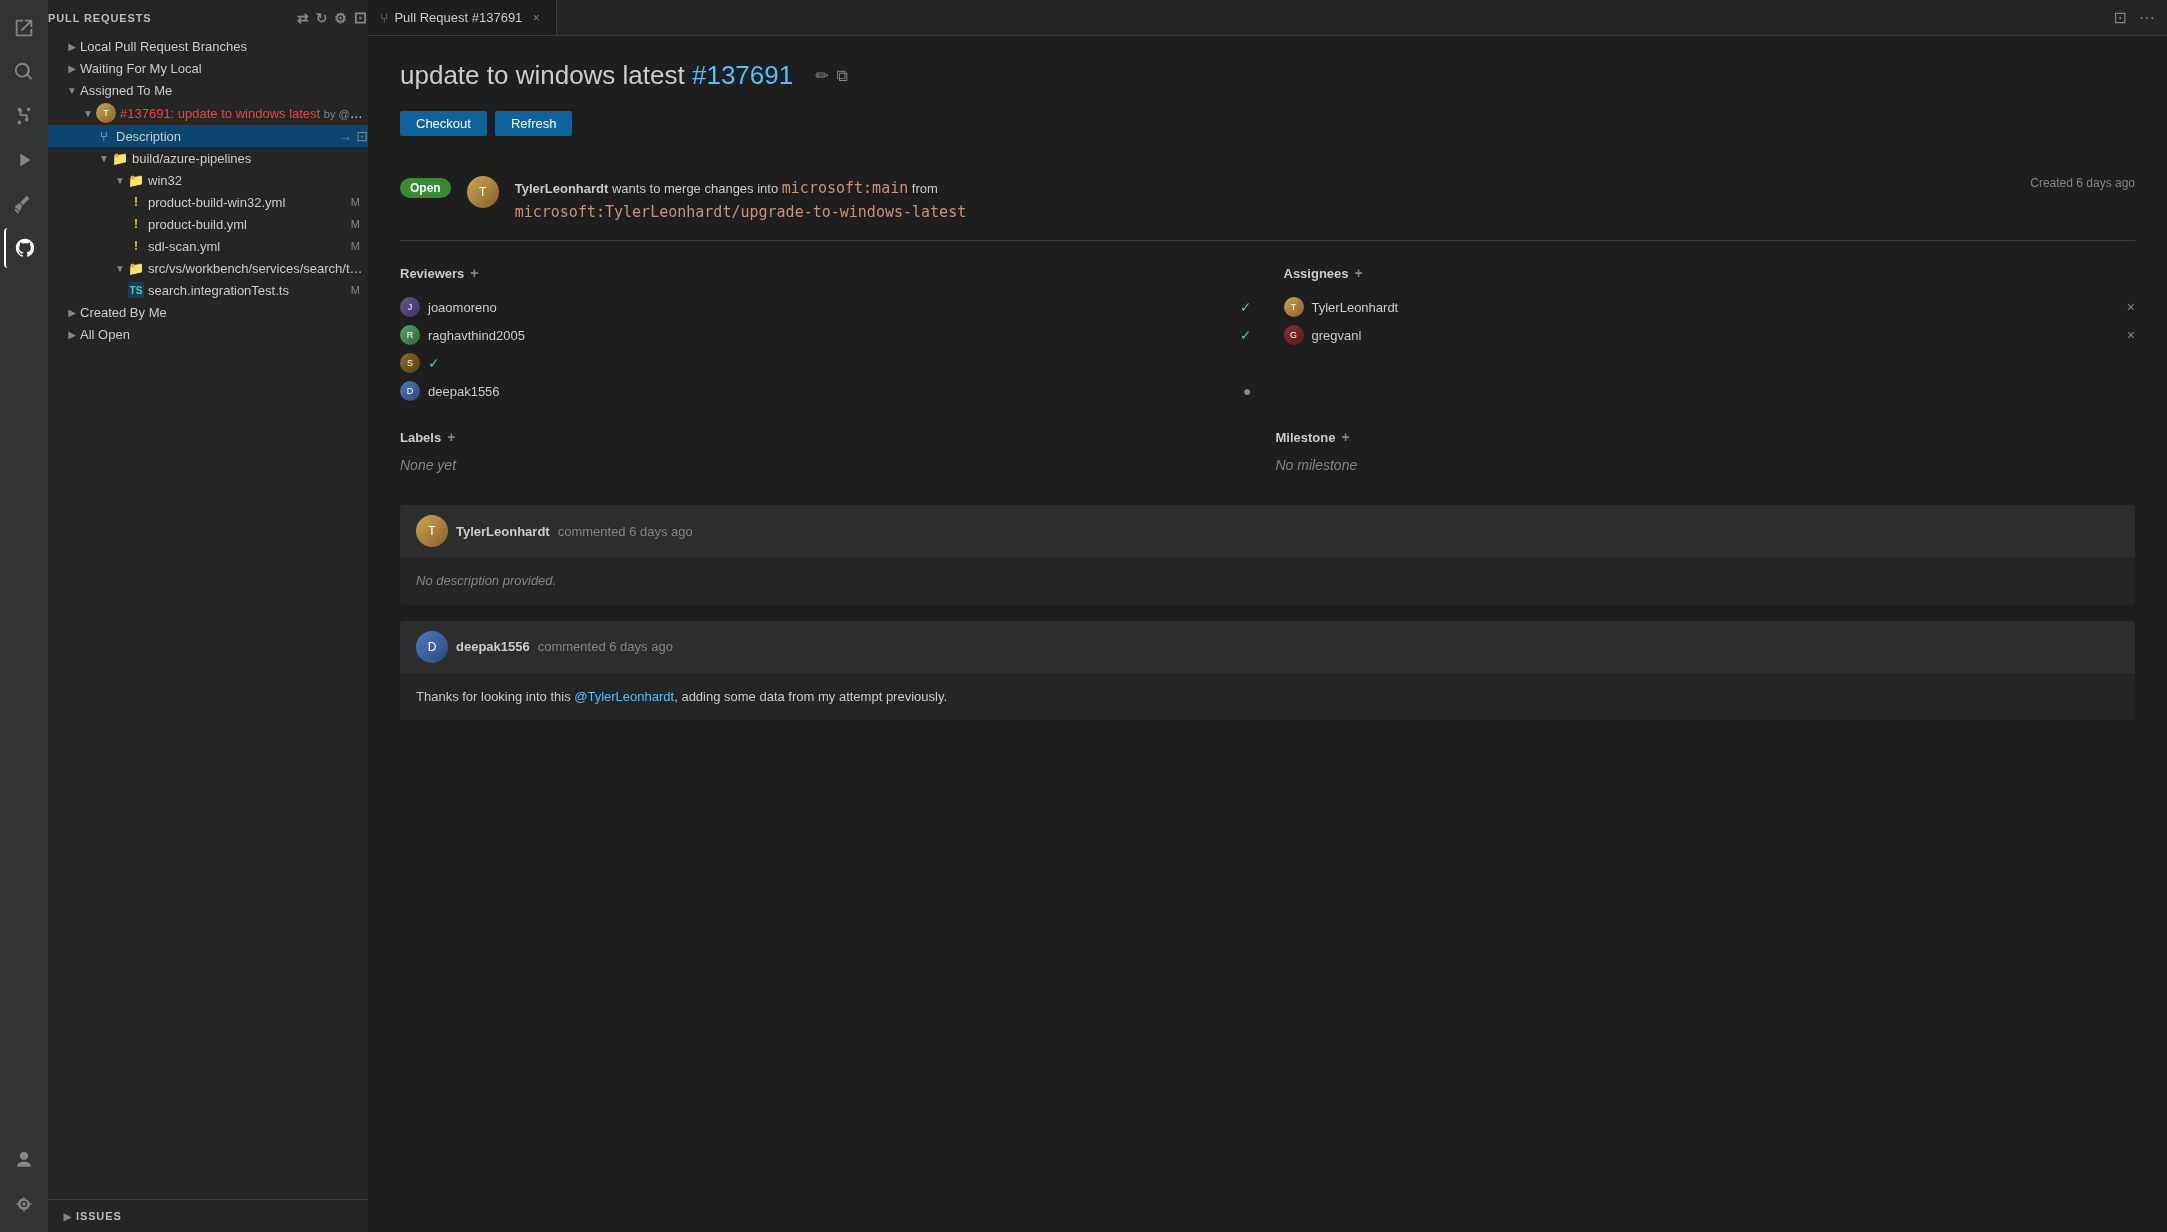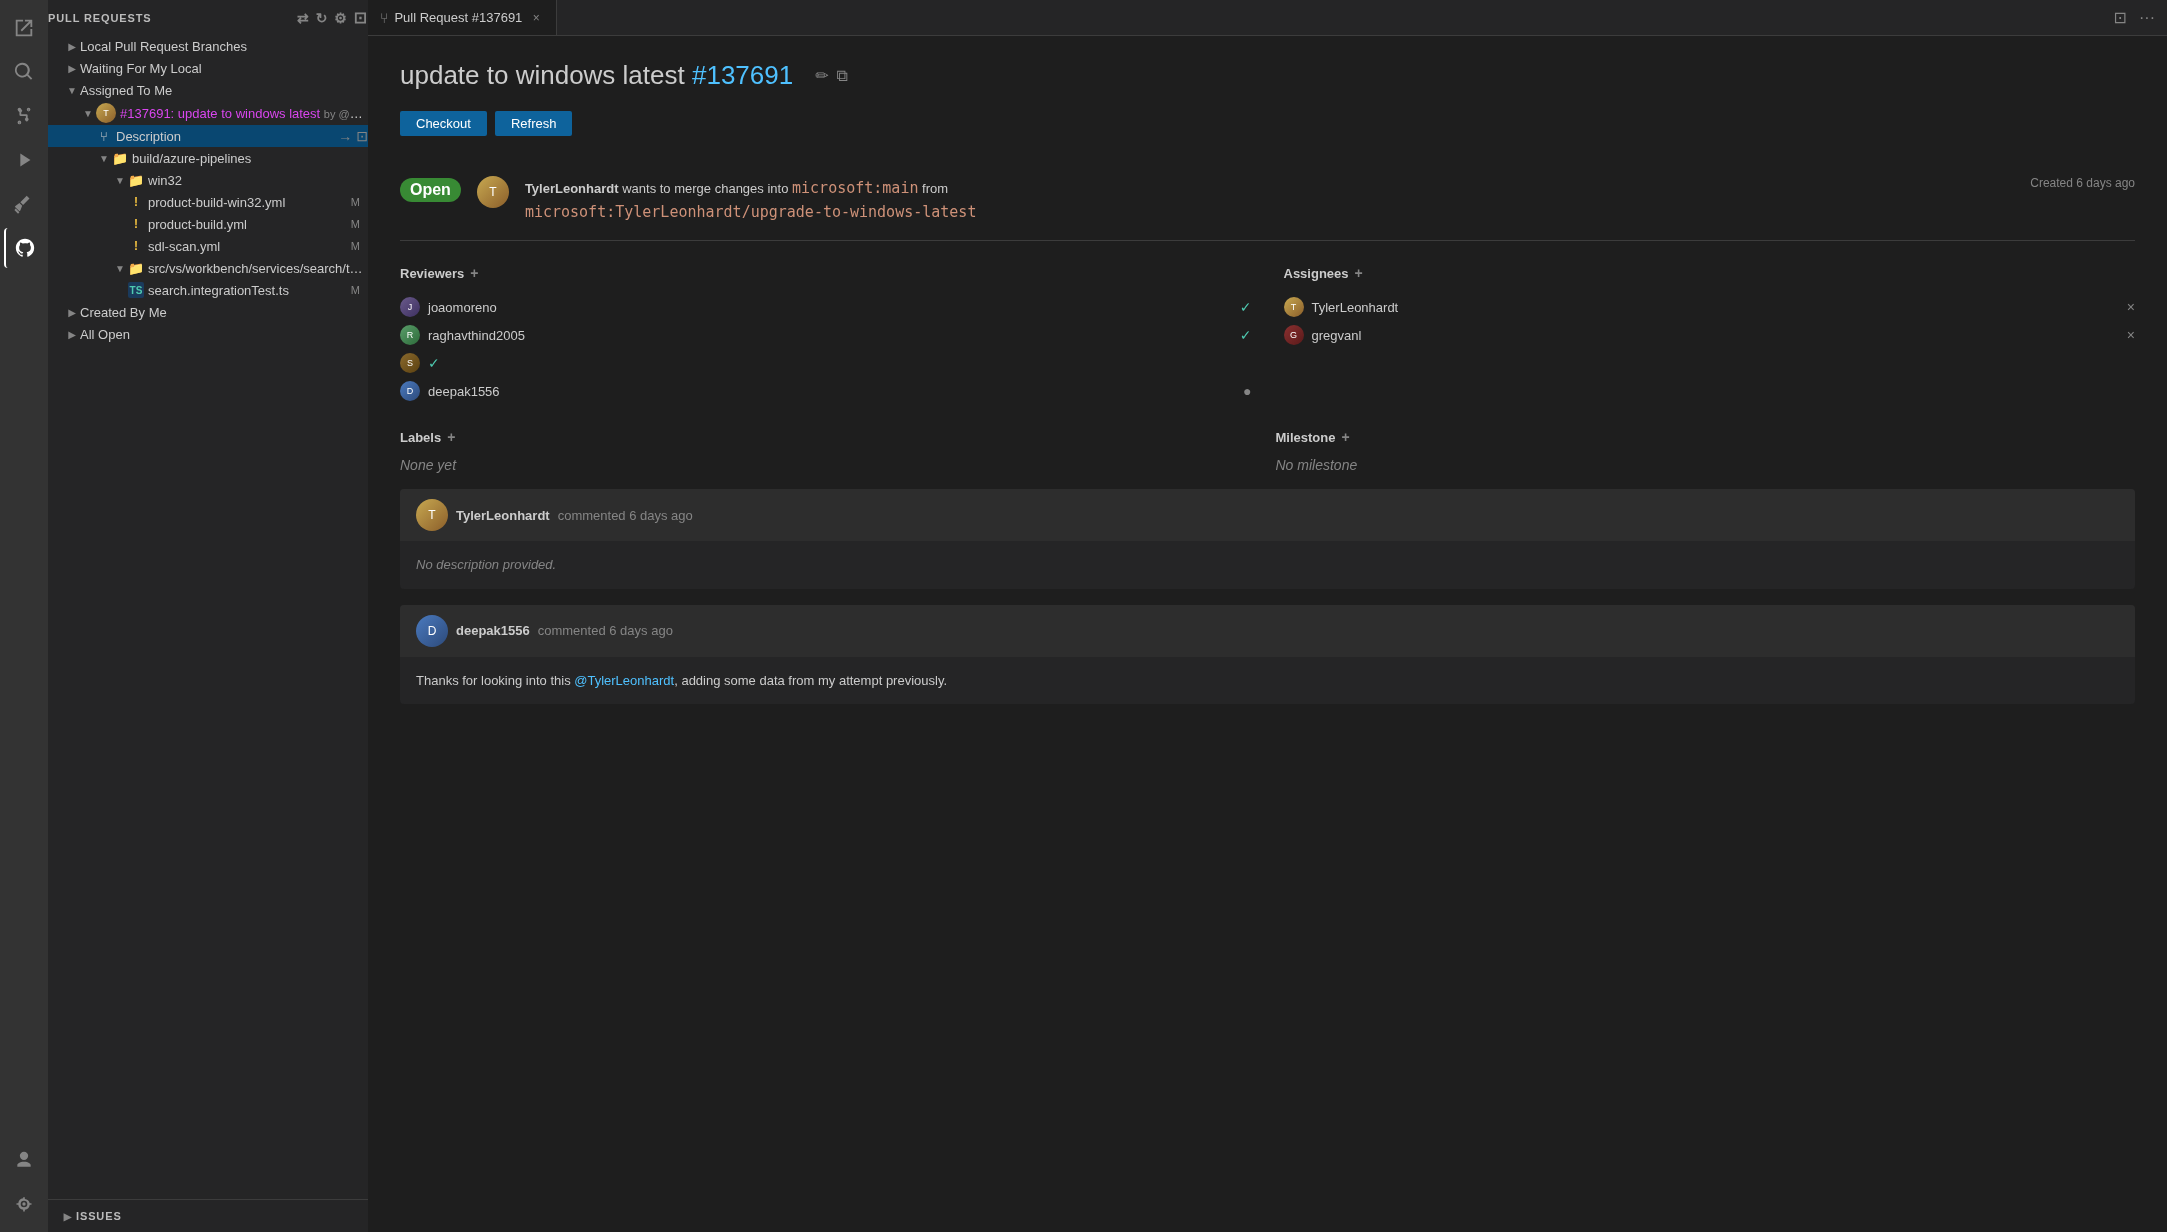--- a/index.html
+++ b/index.html
@@ -270,21 +270,21 @@
       gap: 16px;
       padding: 16px 0;
       border-bottom: 1px solid #3c3c3c;
       margin-bottom: 24px;
     }
     .pr-status-badge {
       background: #388a34;
       color: #ffffff;
       padding: 3px 10px;
       border-radius: 12px;
-      font-size: 16px;
+      font-size: 12px;
       font-weight: 600;
       flex-shrink: 0;
       margin-top: 2px;
     }
     .avatar {
       width: 32px;
       height: 32px;
       border-radius: 50%;
       background: #555;
       flex-shrink: 0;
@@ -360,21 +360,21 @@
       font-size: 14px;
       color: #858585;
       cursor: pointer;
     }
 
     
     .pr-labels-section {
       display: grid;
       grid-template-columns: 1fr 1fr;
       gap: 16px;
-      margin-bottom: 16px;
+      margin-bottom: 32px;
     }
     .label-none {
       font-style: italic;
       color: #858585;
       font-size: 14px;
     }
 
     
     .comment-card {
       background: #252526;
@@ -491,21 +491,21 @@
       <span class="tree-arrow">▼</span>
       <span class="tree-label">Assigned To Me</span>
     </div>
 
     <div class="tree-item">
       <span class="tree-indent"></span>
       <span class="tree-indent"></span>
       <span class="tree-arrow">▼</span>
       <div class="avatar small av-tyler" style="margin-right:4px;">T</div>
       <span class="tree-label">
-        <span style="color:#d946ef;text-align:right;">#137691: update to windows latest </span>
+        <span style="color:#ef4444;text-align:right;">#137691: update to windows latest </span>
         <span style="color:#858585; font-size:11px;">by @TylerLeon...</span>
       </span>
     </div>
 
     <div class="tree-item selected">
       <span class="tree-indent"></span>
       <span class="tree-indent"></span>
       <span class="tree-indent"></span>
       <span class="tree-icon">⑂</span>
       <span class="tree-label">Description</span>

